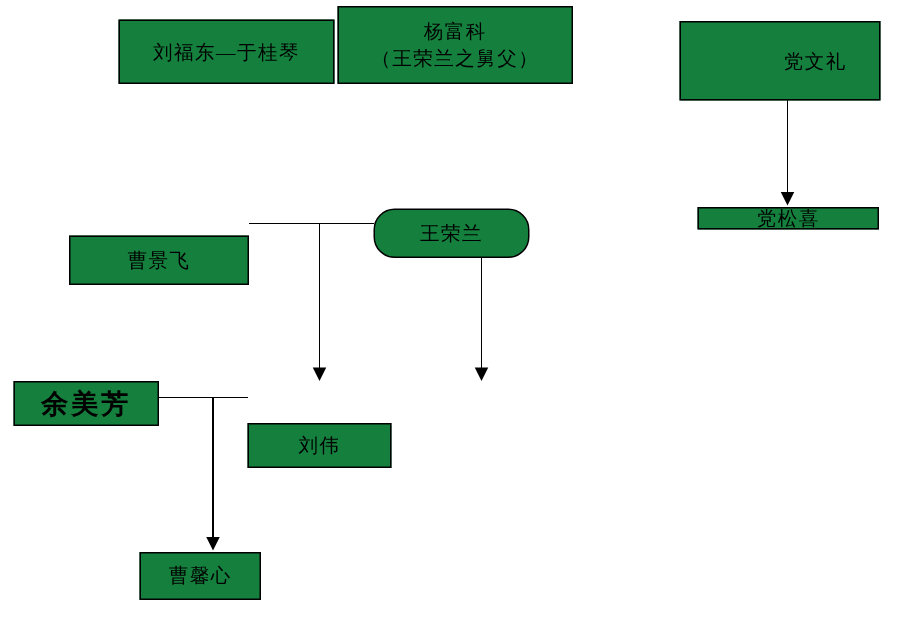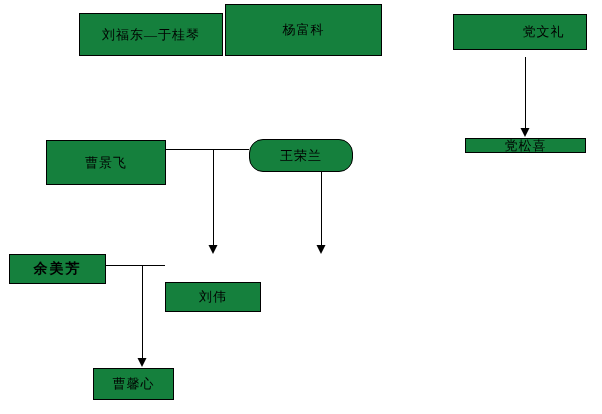--- a/index.html
+++ b/index.html
@@ -42,21 +42,21 @@
     align-items: center;
     justify-content: center;
     text-align: center;
     font-size: 13px;
     line-height: 1.35;
     letter-spacing: 1px;
     white-space: nowrap;
   }
   .node.bold {
     font-weight: bold;
-    font-size: 14px;
+    font-size: 18px;
     letter-spacing: 2px;
   }
 </style>
 </head>
 <body>
 
 <div class="canvas">
 
   <svg class="connectors" viewBox="0 0 602 414" xmlns="http://www.w3.org/2000/svg">
 
@@ -76,27 +76,28 @@
     <line x1="142" y1="265" x2="142" y2="359"></line>
     <polygon points="137.5,358 146.5,358 142,367"></polygon>
   </svg>
 
   <div class="node" style="left:33px; top:13px; width:144px; height:43px;margin-left:46px;">
     <span>刘福东—于桂琴</span>
   </div>
 
   <div class="node" style="left:225px; top:4px; width:157px; height:52px;">
     <span>杨富科</span>
+    <span>（王荣兰之舅父）</span>
   </div>
 
-  <div class="node" style="left:453px; top:14px; width:134px; height:36px;padding-left:47px;">
+  <div class="node" style="left:453px; top:14px; width:134px; height:53px;padding-left:47px;">
     <span>党文礼</span>
   </div>
 
-  <div class="node" style="left:46px; top:140px; width:120px; height:45px;">
+  <div class="node" style="left:46px; top:157px; width:120px; height:33px;">
     <span>曹景飞</span>
   </div>
 
   <div class="node" style="left:249px; top:139px; width:104px; height:33px;border-radius:14px;">
     <span>王荣兰</span>
   </div>
 
   <div class="node" style="left:465px; top:138px; width:121px; height:15px;">
     <span>党松喜</span>
   </div>

